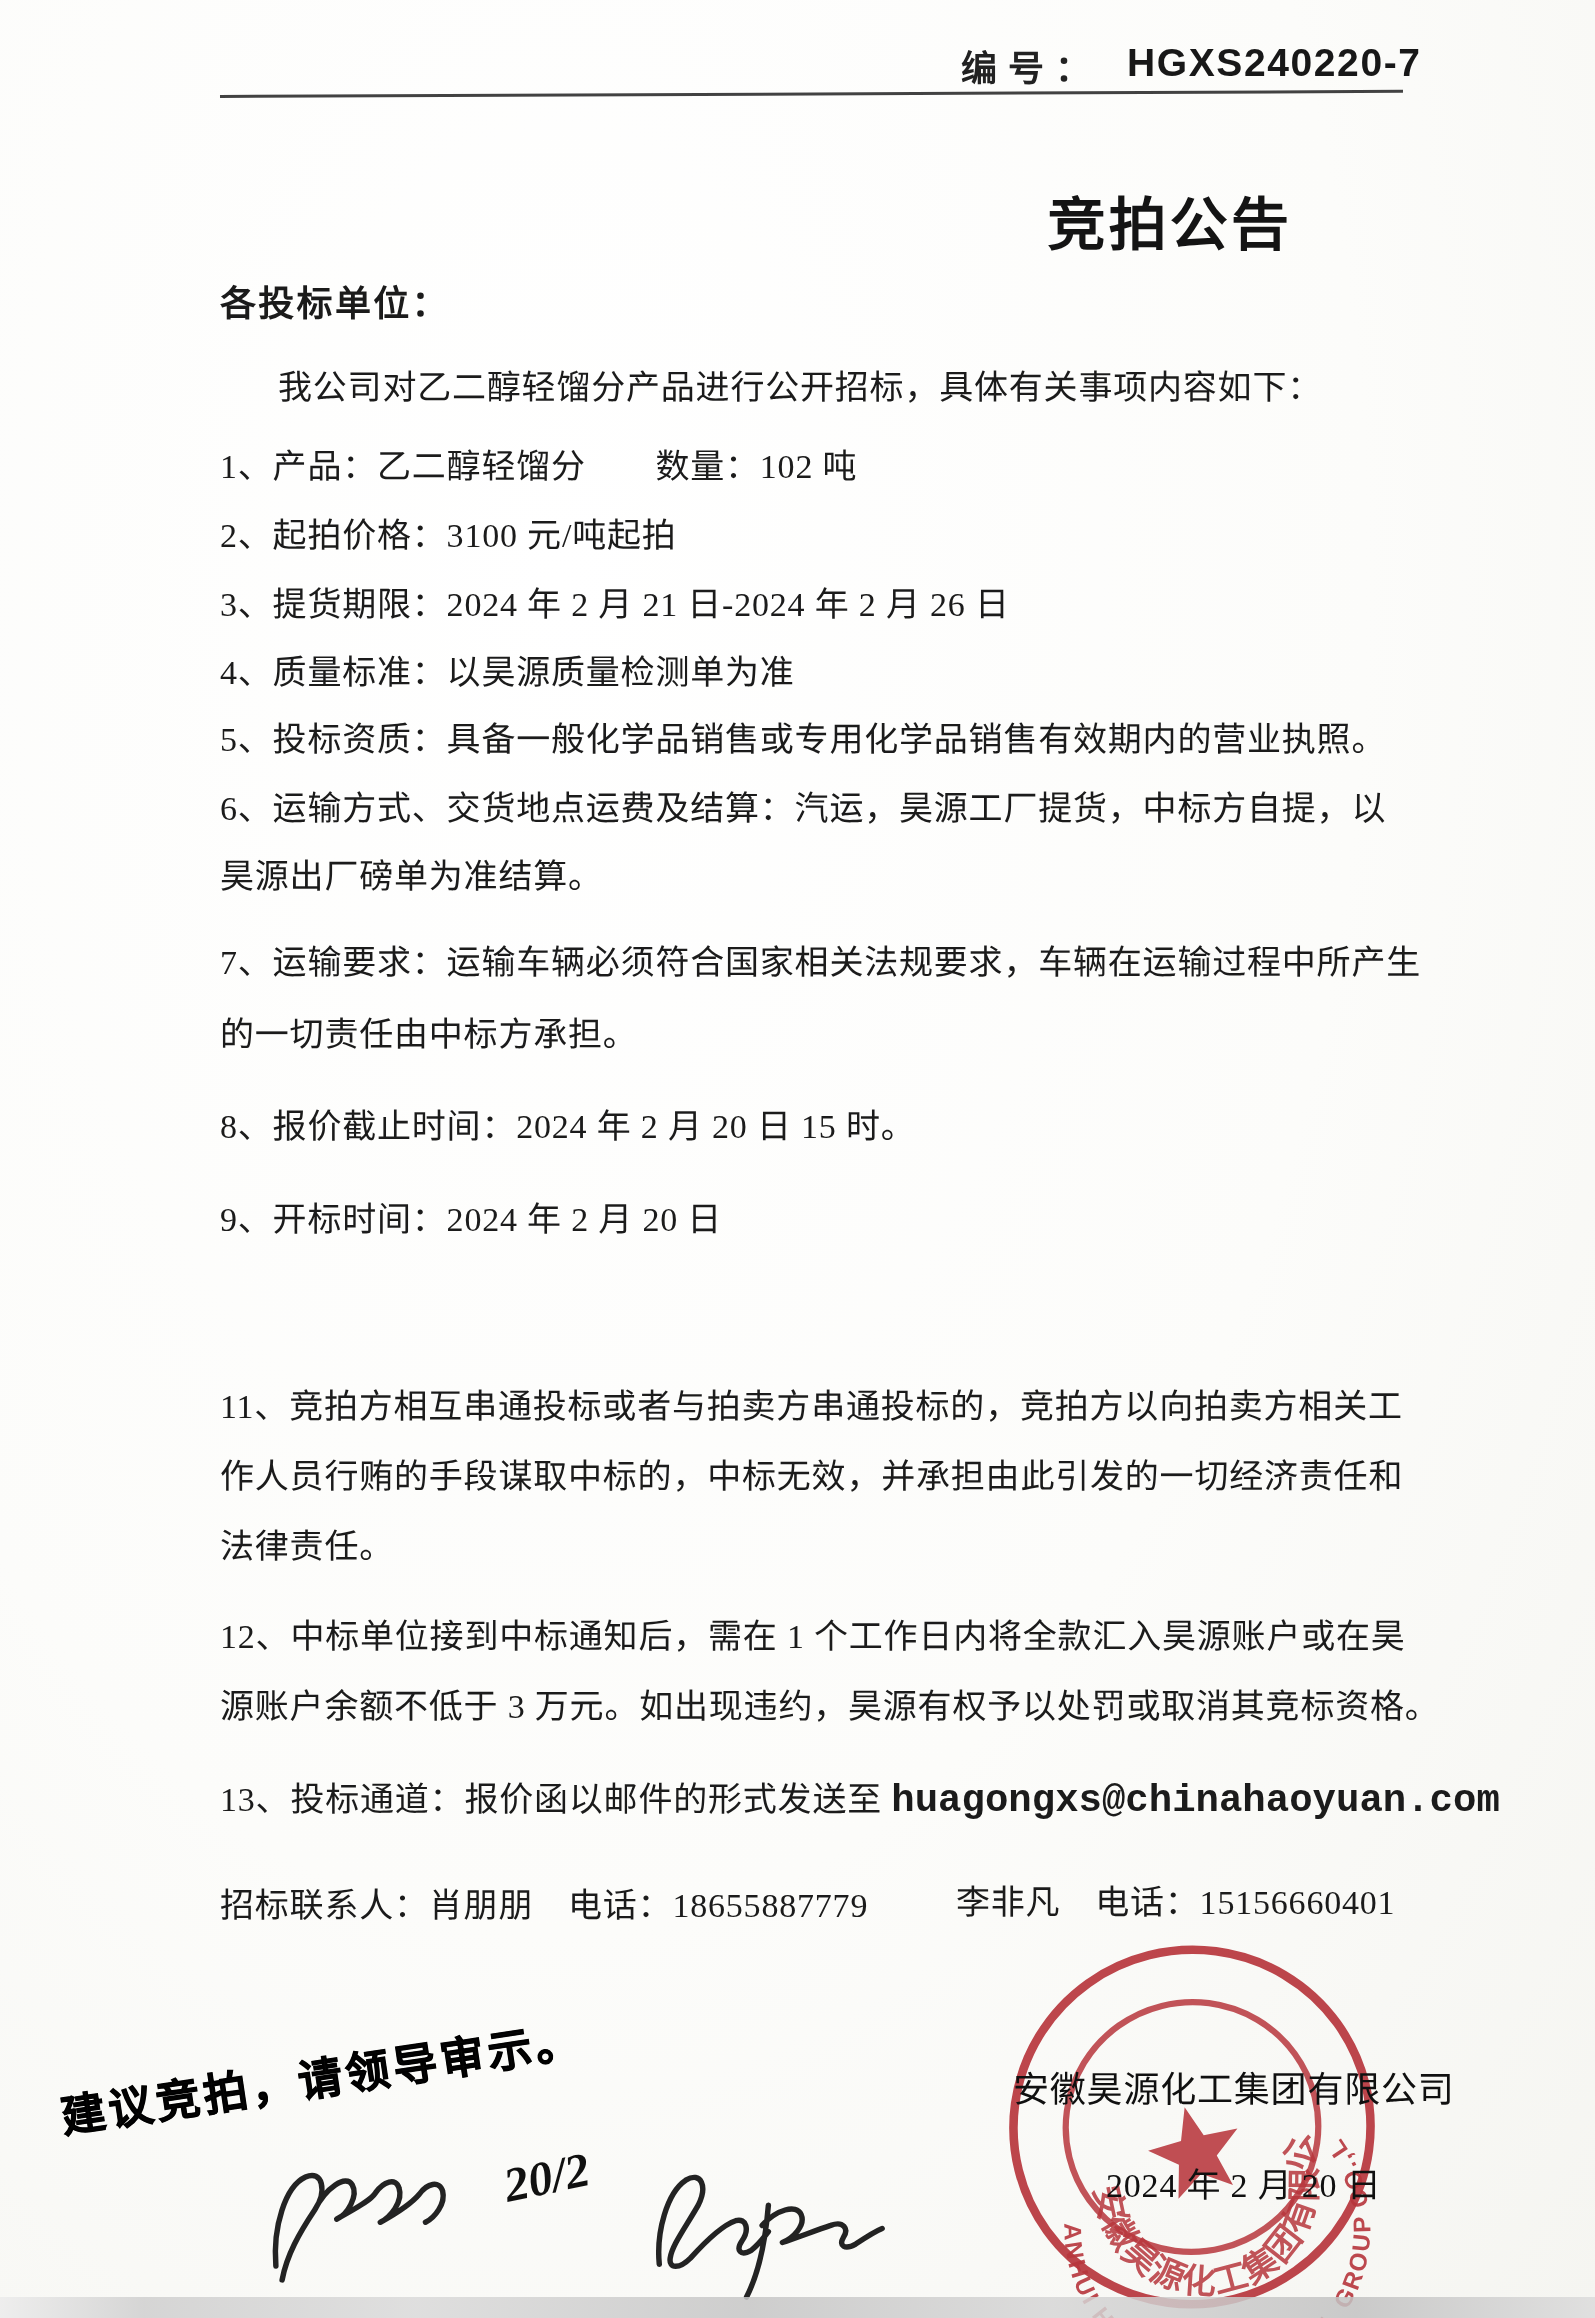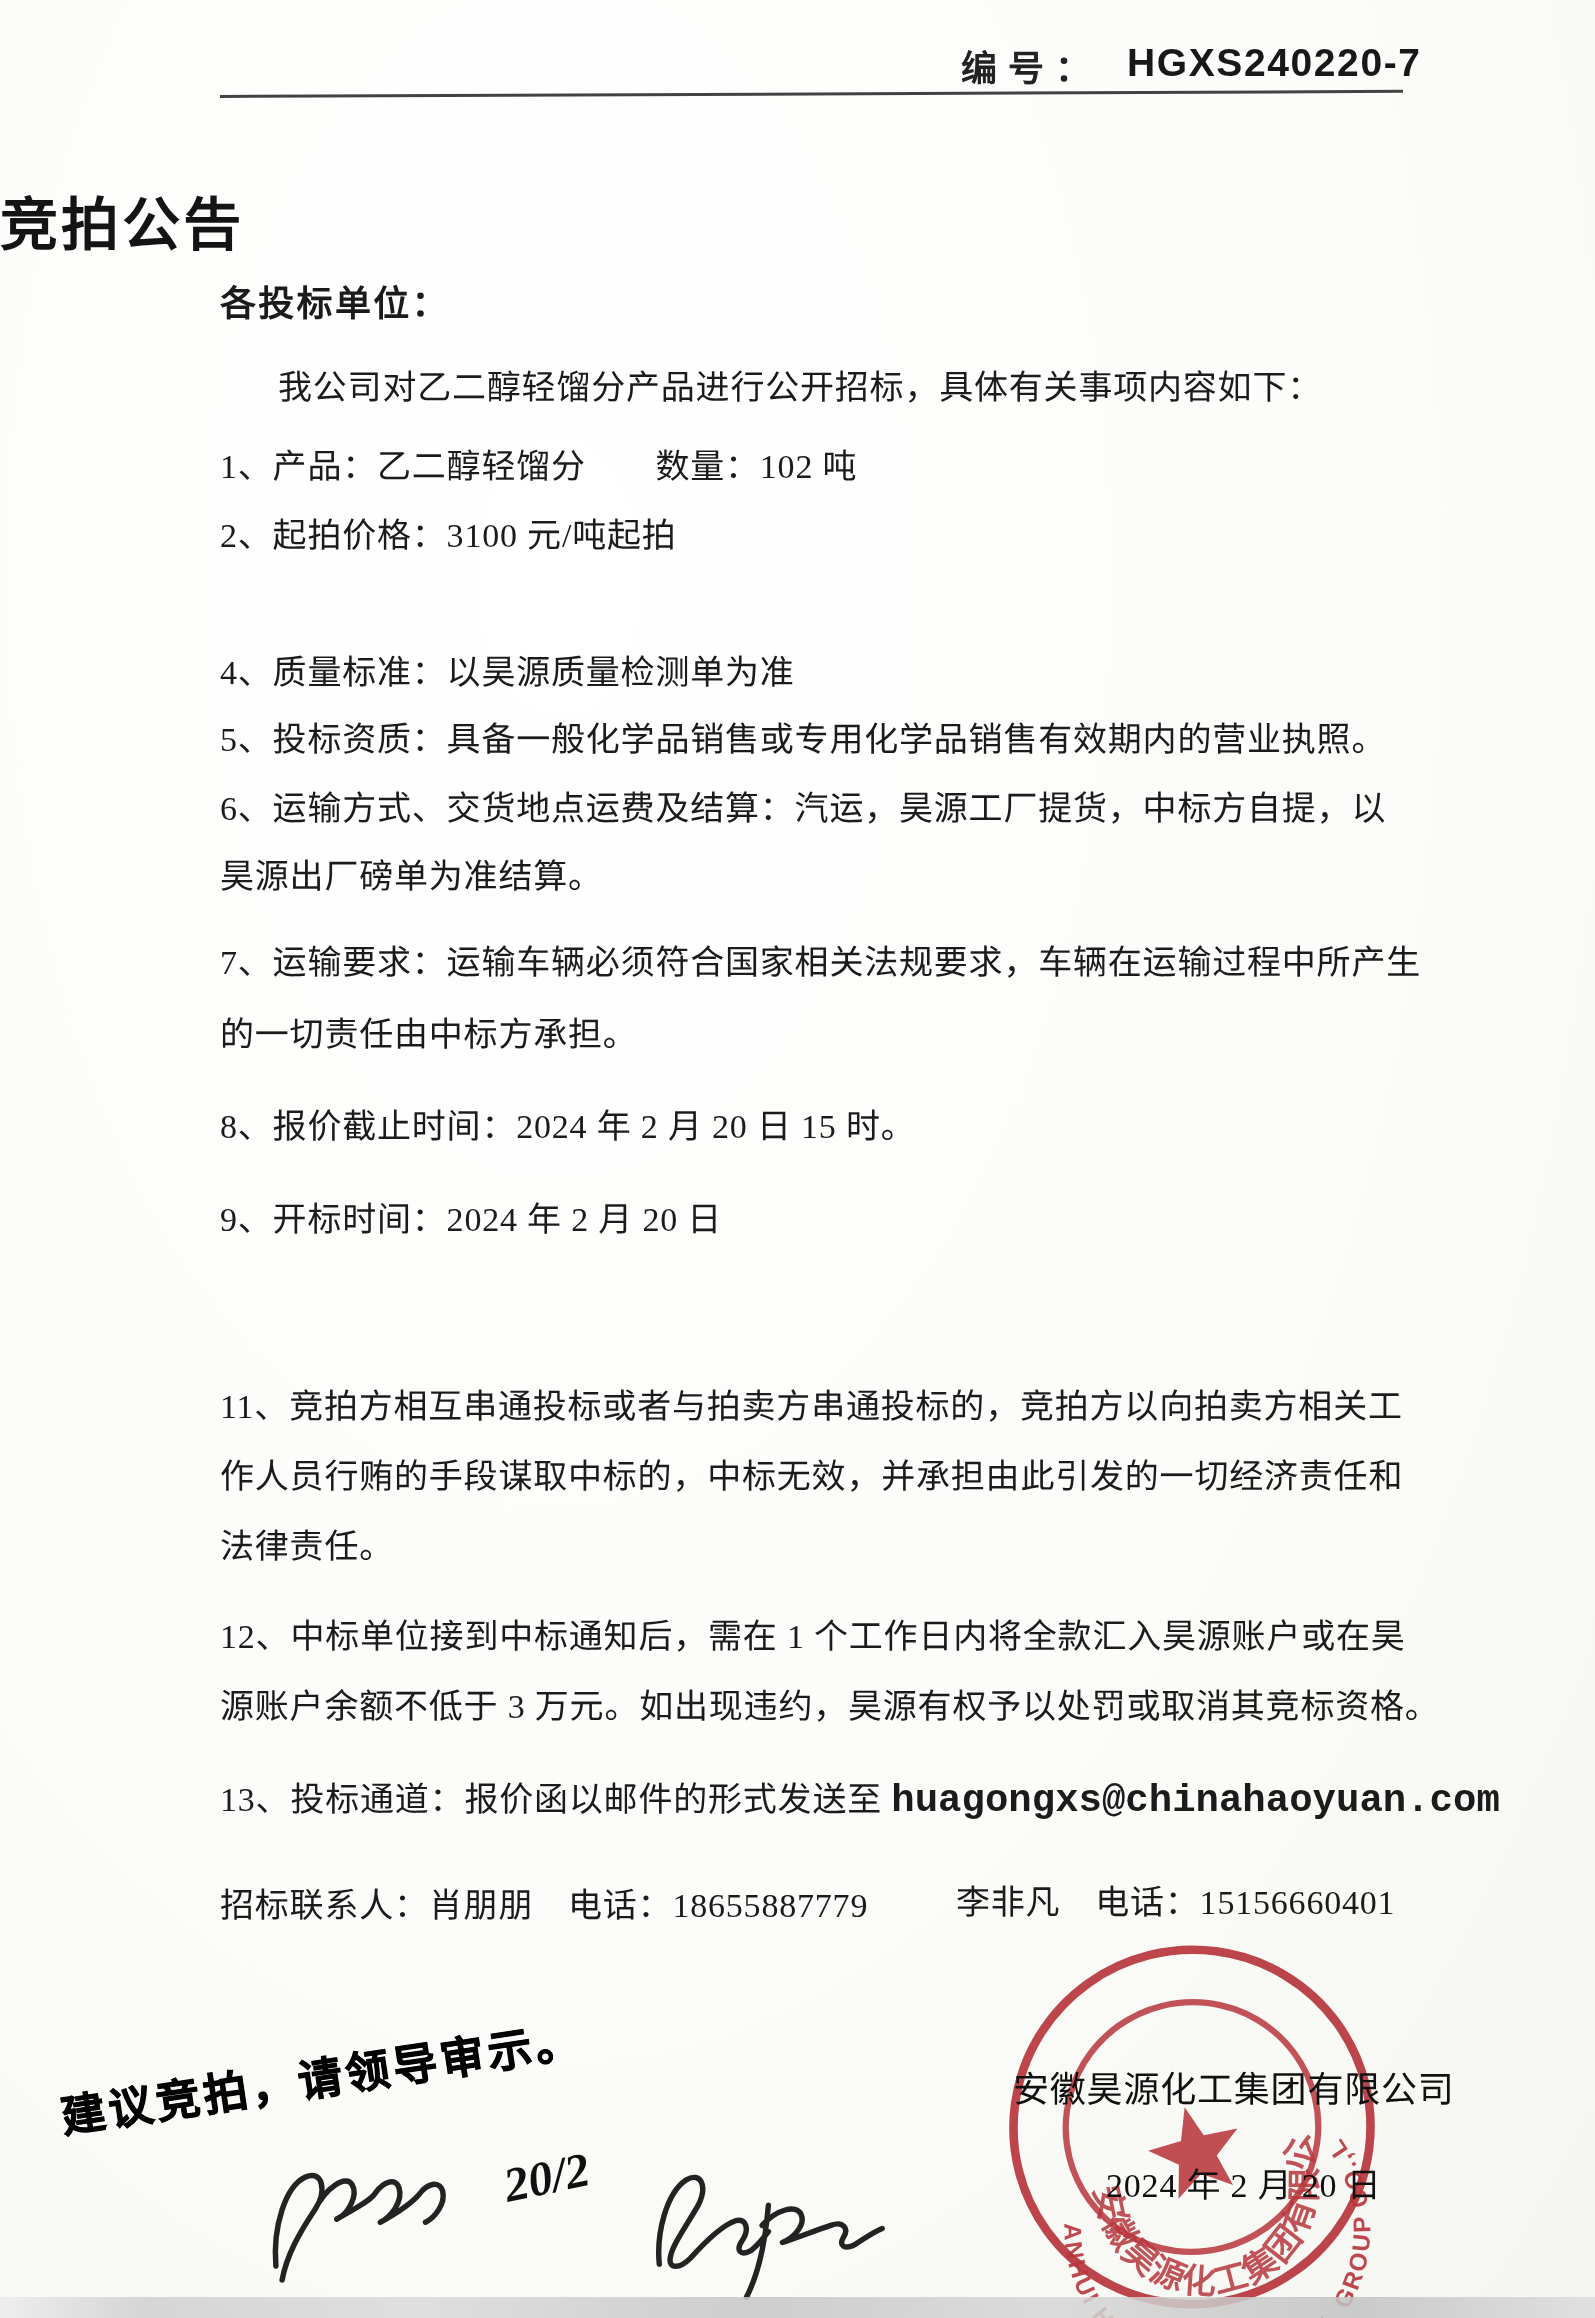--- a/index.html
+++ b/index.html
@@ -13,21 +13,21 @@
     color:#1b1b1b;
   }
   .abs{position:absolute;white-space:nowrap;}
   
   .doc-no-label{left:961px;top:39px;font-size:36px;letter-spacing:11px;font-weight:600;color:#222;}
   .doc-no-value{left:1127px;top:41px;font-size:39px;font-weight:bold;
     font-family:"Liberation Sans","DejaVu Sans",sans-serif;letter-spacing:1.6px;color:#181818;}
   .head-rule{left:220px;top:95px;width:1183px;height:0;
     border-top:3.1px solid #2e2e2e;transform:rotate(-0.25deg);transform-origin:left center;opacity:.9;}
   
-  .title{left:0;top:178px;width:1292px;text-align:left;font-size:58px;font-weight:bold;
+  .title{left:0;top:178px;width:1292px;text-align:right;font-size:58px;font-weight:bold;
     letter-spacing:3.1px;color:#141414;white-space:nowrap;position:absolute;}
   .salutation{left:220px;top:274px;font-size:36px;letter-spacing:2.3px;font-weight:600;}
   .intro{left:278px;top:360px;font-size:34px;letter-spacing:0.8px;}
   
   .ln{position:absolute;left:220px;font-size:34px;letter-spacing:0.8px;white-space:nowrap;color:#1b1b1b;z-index:2;}
   .email{font-family:"Liberation Mono","DejaVu Sans Mono",monospace;font-size:39px;font-weight:600;letter-spacing:0;}
   
   .contact-primary{left:220px;top:1878px;font-size:34px;letter-spacing:0.8px;z-index:3;}
   .contact-secondary{left:956px;top:1875px;font-size:34px;letter-spacing:0.8px;z-index:3;}
   .office-phone{left:429px;top:1968px;font-size:34px;letter-spacing:0.8px;z-index:3;}
@@ -54,20 +54,21 @@
   <span class="abs doc-no-value">HGXS240220-7</span>
   <div class="abs head-rule"></div>
 
   <div class="title">竞拍公告</div>
 
   <div class="abs salutation">各投标单位：</div>
   <div class="abs intro">我公司对乙二醇轻馏分产品进行公开招标，具体有关事项内容如下：</div>
 
   <div class="ln" style="top:439px">1、产品：乙二醇轻馏分　　数量：102 吨</div>
   <div class="ln" style="top:508px">2、起拍价格：3100 元/吨起拍</div>
+  <div class="ln" style="top:577px">3、提货期限：2024 年 2 月 21 日-2024 年 2 月 26 日</div>
   <div class="ln" style="top:645px">4、质量标准：以昊源质量检测单为准</div>
   <div class="ln" style="top:712px">5、投标资质：具备一般化学品销售或专用化学品销售有效期内的营业执照。</div>
   <div class="ln" style="top:781px">6、运输方式、交货地点运费及结算：汽运，昊源工厂提货，中标方自提，以</div>
   <div class="ln" style="top:849px">昊源出厂磅单为准结算。</div>
   <div class="ln" style="top:935px">7、运输要求：运输车辆必须符合国家相关法规要求，车辆在运输过程中所产生</div>
   <div class="ln" style="top:1007px">的一切责任由中标方承担。</div>
   <div class="ln" style="top:1099px">8、报价截止时间：2024 年 2 月 20 日 15 时。</div>
   <div class="ln" style="top:1192px">9、开标时间：2024 年 2 月 20 日</div>
   <div class="ln" style="top:1379px">11、竞拍方相互串通投标或者与拍卖方串通投标的，竞拍方以向拍卖方相关工</div>
   <div class="ln" style="top:1449px">作人员行贿的手段谋取中标的，中标无效，并承担由此引发的一切经济责任和</div>

